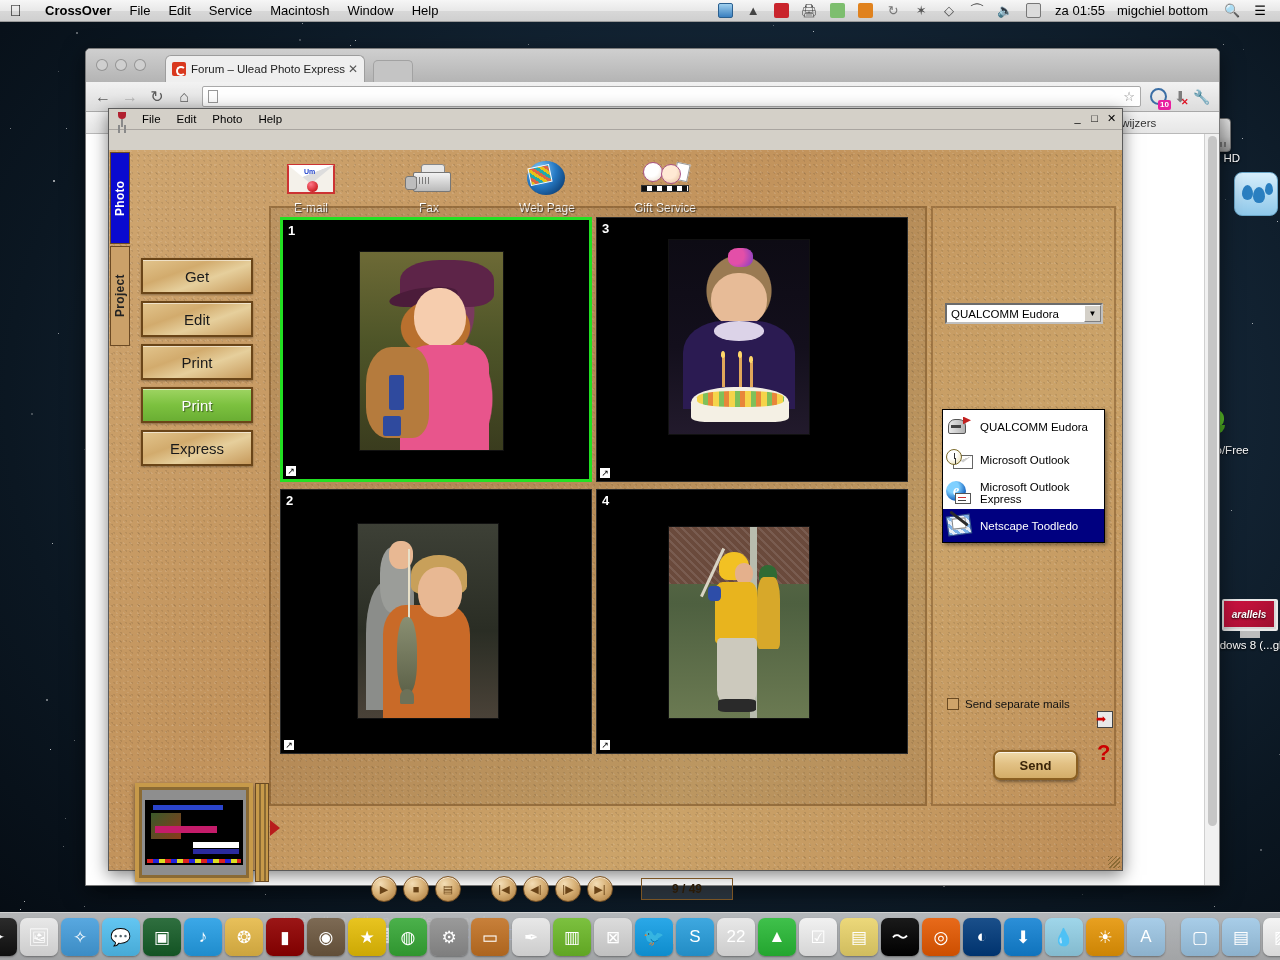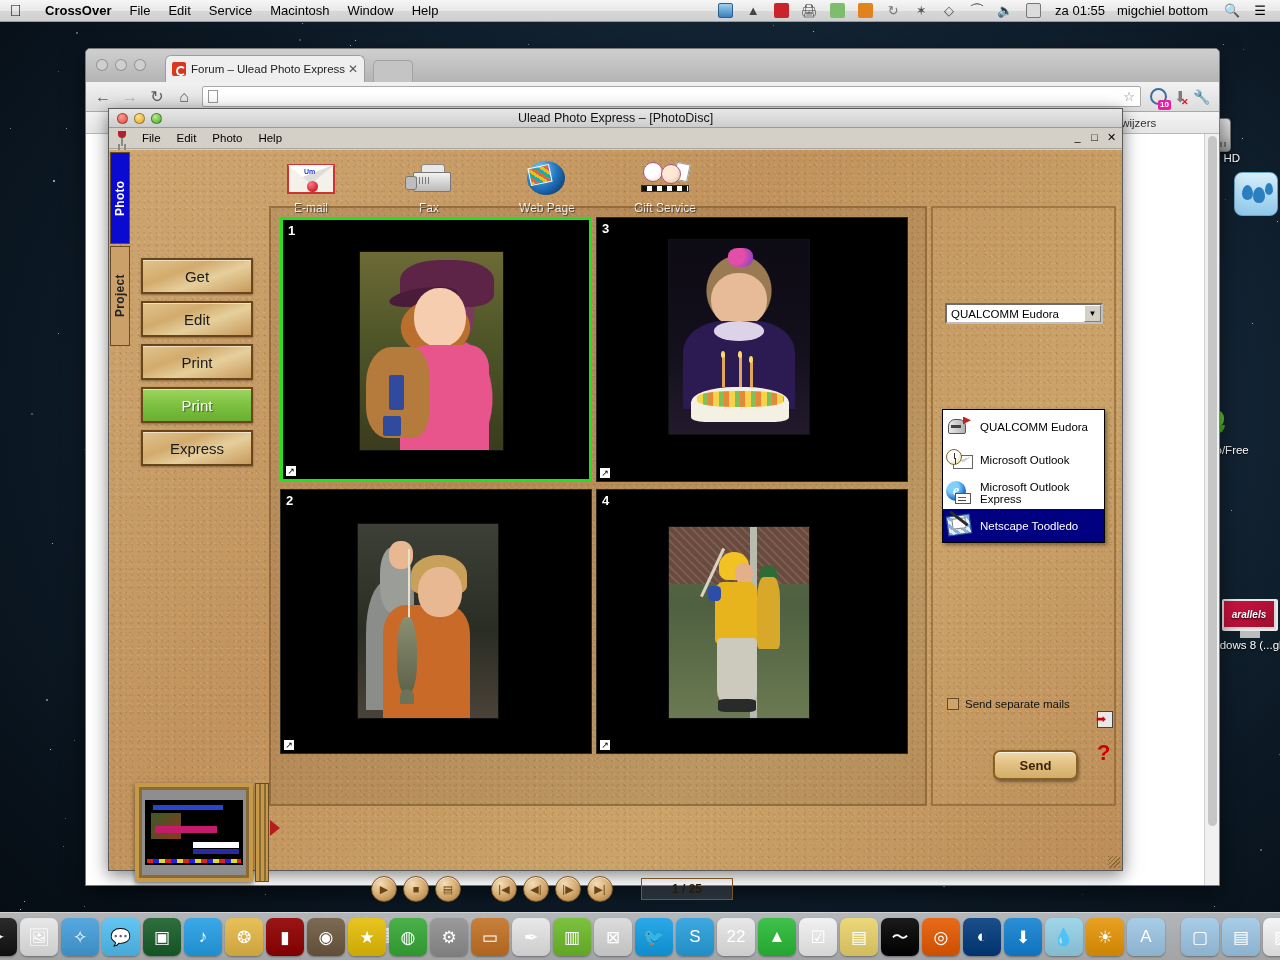--- a/index.html
+++ b/index.html
@@ -741,28 +741,20 @@
   <div id="chrome-content">
     <div class="pagetext">...at the bottom of the page after you apply</div>
     <div id="chrome-scrollbar">
         <div class="thumb"></div>
       </div>
   </div>
 </div>
 
 <div id="ulead">
 
-  <div id="ul-titlebar">
-    <div class="traffic2">
-      <span class="tl-red"></span>
-      <span class="tl-yel"></span>
-      <span class="tl-grn"></span>
-    </div>
-    <div id="ul-title">Ulead Photo Express – [PhotoDisc]</div>
-  </div>
 
   <div id="ul-menubar">
     <span class="wineglass"></span>
     <span class="m">File</span>
     <span class="m">Edit</span>
     <span class="m">Photo</span>
     <span class="m">Help</span>
     <span id="ul-winctl">
       <span>_</span>
       <span>□</span>
@@ -944,21 +936,21 @@
     </div>
 
     <div id="transport">
       <span class="rb">▶</span>
       <span class="rb">■</span>
       <span class="rb">▤</span>
       <span class="rb gap">|◀</span>
       <span class="rb">◀|</span>
       <span class="rb">|▶</span>
       <span class="rb">▶|</span>
-      <span id="pagebox">1 / 25</span>
+      <span id="pagebox">9 / 49</span>
     </div>
 
     <div id="bottombar">
       <span class="bi bi-copy">
           <span class="p1"></span>
           <span class="p2"></span>
           <span class="l"></span>
         </span>
       <span class="bi bi-paste">
           <span class="cb"></span>

